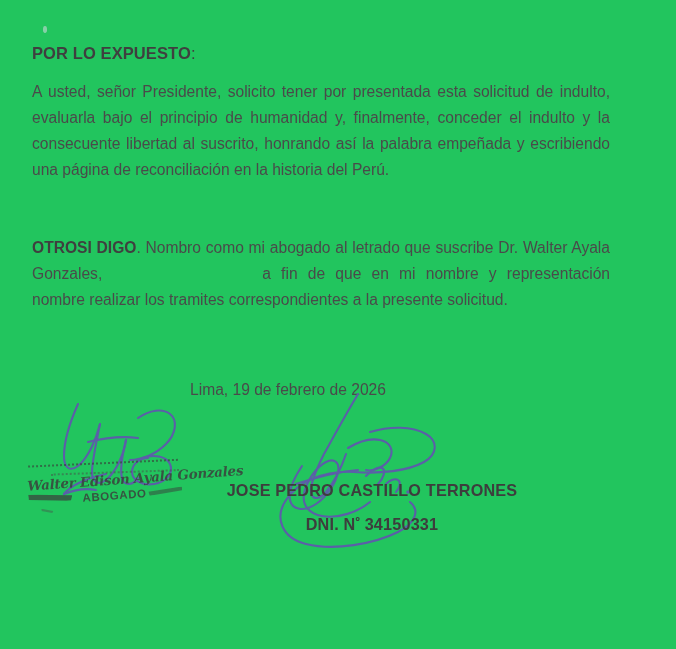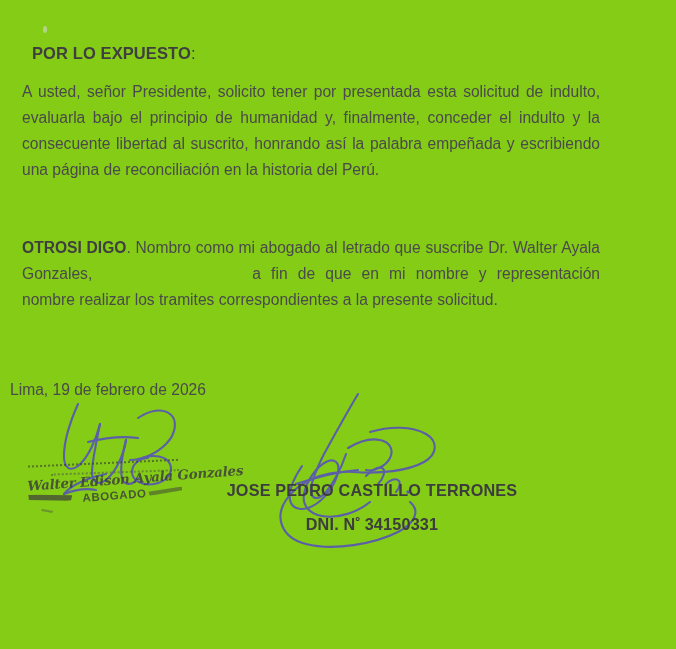--- a/index.html
+++ b/index.html
@@ -13,21 +13,21 @@
     position: relative;
     overflow: hidden;
     font-family: "Liberation Sans", sans-serif;
     color: #4a4a4a;
     -webkit-font-smoothing: antialiased;
   }
 
   .page {
     position: absolute;
     inset: 0;
-    background: #84cc16;
+    background: #22c55e;
   }
 
   
   .speck {
     position: absolute;
     left: 43px;
     top: 26px;
     width: 4px;
     height: 7px;
     background: #d8d8e4;
@@ -41,21 +41,21 @@
     top: 44px;
     font-size: 16.5px;
     font-weight: bold;
     letter-spacing: .1px;
     color: #3f3f3f;
   }
   .heading .colon { font-weight: normal; }
 
   .para {
     position: absolute;
-    left: 22px;
+    left: 32px;
     width: 578px;
     font-size: 15.6px;
     line-height: 26px;
     text-align: justify;
     text-justify: inter-word;
     color: #4a4a4a;
   }
   .para-1 { top: 79px; }
   .para-2 { top: 235px; }
 
@@ -67,20 +67,21 @@
     width: 160px;
     height: 1px;
     vertical-align: baseline;
   }
 
   .dateline {
     position: absolute;
     left: 0;
     top: 381px;
     width: 556px;
+    text-align: center;
     font-size: 15.6px;
     color: #4a4a4a;
   }
   .dateline .inner {
     display: inline-block;
     transform: translateX(10px);
   }
 
   .signer-name {
     position: absolute;

